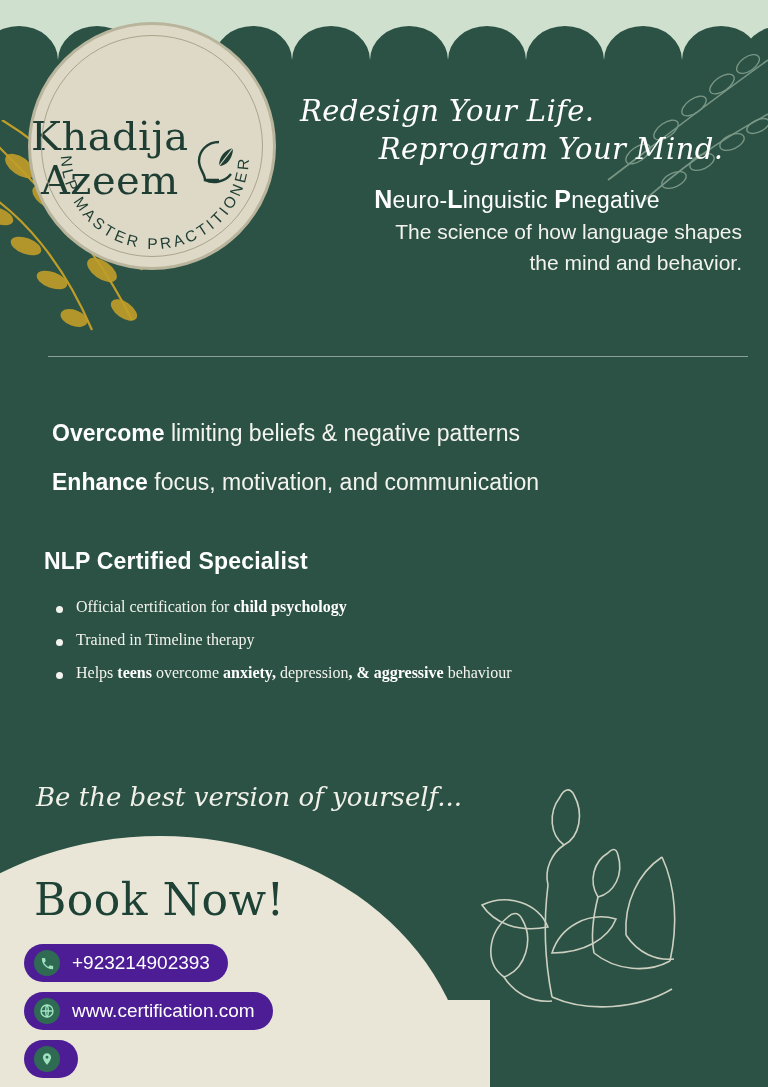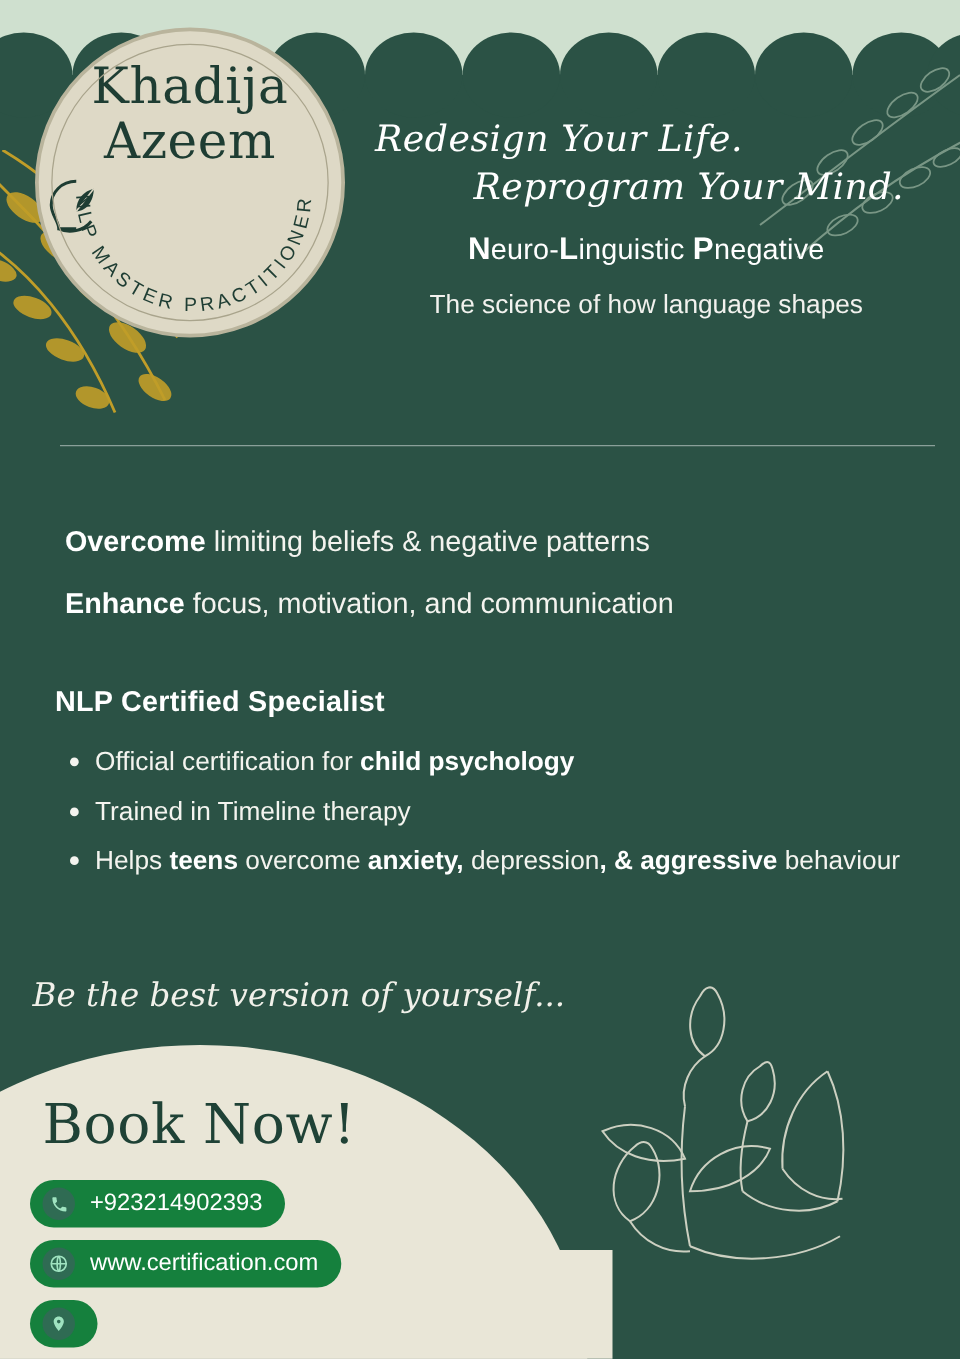--- a/index.html
+++ b/index.html
@@ -24,21 +24,21 @@
   
   .leaf-left { position:absolute; left:-18px; top:120px; width:230px; height:240px; opacity:.95; }
   .leaf-right { position:absolute; right:-10px; top:30px; width:180px; height:180px; opacity:.55; }
   .rose-art { position:absolute; right:20px; bottom:30px; width:300px; height:300px; opacity:.85; }
 
   
   .logo {
     position:absolute; left:28px; top:22px; width:248px; height:248px;
     border-radius:50%; background:#ded9c6;
     border:3px solid #b9b49c;
-    display:flex; flex-direction:column; justify-content:flex-start;
+    display:flex; flex-direction:row; align-items:center; justify-content:flex-start;
     padding-top:24px;
     z-index:6;
   }
   .logo-inner-ring {
     position:absolute; left:10px; top:10px; right:10px; bottom:10px;
     border-radius:50%; border:1px solid #a9a48c;
   }
   .logo-name {
     font-family:"DejaVu Serif", serif;
     font-size:40px; line-height:1.0; color:#1e3d33; text-align:center;
@@ -58,21 +58,21 @@
   }
   .script-line.l1 { padding-left:8px; }
   .script-line.l2 { padding-left:68px;text-align:center; }
 
   .nlp-line {
     margin-top:16px; color:#ffffff; font-size:23px; text-align:center;
     letter-spacing:.2px;
   }
   .nlp-line b { font-size:25px; font-weight:bold; }
   .sub-line {
-    margin-top:16px; color:#f2f2ee; font-size:21px; line-height:1.33; text-align:center;
+    margin-top:4px; color:#f2f2ee; font-size:21px; line-height:1.33; text-align:right;
   }
 
   .divider {
     position:absolute; left:48px; top:356px; width:700px; height:1px;
     background:rgba(255,255,255,.45);
   }
 
   
   .benefits { position:absolute; left:52px; top:396px; width:690px; }
   .benefit {
@@ -80,32 +80,32 @@
   }
   .benefit b { font-weight:bold; color:#ffffff; }
 
   
   .cert-title {
     position:absolute; left:44px; top:548px;
     color:#ffffff; font-size:23px; font-weight:bold; letter-spacing:.2px;
   }
   .cert-list { position:absolute; left:50px; top:596px; width:700px; }
   .cert-item {
-    color:#f4f4ef; font-size:21px; line-height:1.32; margin-bottom:12px;
-    padding-left:26px; position:relative;
+    color:#f4f4ef; font-size:16px; line-height:1.32; margin-bottom:12px;
+    padding-left:26px; position:relative;font-family:Liberation Serif, serif;
   }
   .cert-item .dot {
     position:absolute; left:6px; top:10px; width:7px; height:7px;
     border-radius:50%; background:#f4f4ef;
   }
   .cert-item b { font-weight:bold; color:#ffffff; }
 
   
   .tagline {
-    position:absolute; left:26px; top:782px;
+    position:absolute; left:36px; top:782px;
     font-family:"DejaVu Serif", serif; font-style:italic;
     color:#f1f1ea; font-size:26px;
   }
 
   
   .blob {
     position:absolute; left:-150px; top:836px; width:620px; height:420px;
     background:#e9e6d7; border-radius:50% 50% 0 0 / 62% 62% 0 0;
     z-index:2;
   }
@@ -116,21 +116,21 @@
 
   .book {
     position:absolute; left:34px; top:874px; z-index:4;
     font-family:"DejaVu Serif", serif;
     font-size:44px; color:#1f4236; letter-spacing:.5px;
   }
 
   .contact { position:absolute; left:24px; top:944px; z-index:4; width:480px; }
   .c-row {
     display:flex; align-items:center; gap:12px;
-    background:#15803d; color:#ffffff;
+    background:#4c1d95; color:#ffffff;
     border-radius:20px; padding:6px 18px 6px 10px;
     margin-bottom:10px; width:fit-content;
     font-size:19px;
   }
   .c-ico {
     width:26px; height:26px; border-radius:50%;
     display:flex; align-items:center; justify-content:center;
     flex:0 0 26px;
   }
   .ico-phone { background:#2f6b53; }
@@ -218,20 +218,21 @@
 
 <div class="head-wrap">
   <div class="script-line l1">Redesign Your Life.</div>
   <div class="script-line l2">Reprogram Your Mind.</div>
 
   <div class="nlp-line">
     <b>N</b><span>euro-</span><b>L</b><span>inguistic </span><b>P</b><span>negative</span>
   </div>
 
   <div class="sub-line">The science of how language shapes</div>
+  <div class="sub-line">the mind and behavior.</div>
 </div>
 
 <div class="divider"></div>
 
 <div class="benefits">
   <div class="benefit">
     <b>Overcome</b><span> limiting beliefs &amp; negative patterns</span>
   </div>
   <div class="benefit">
     <b>Enhance</b><span> focus, motivation, and communication</span>

